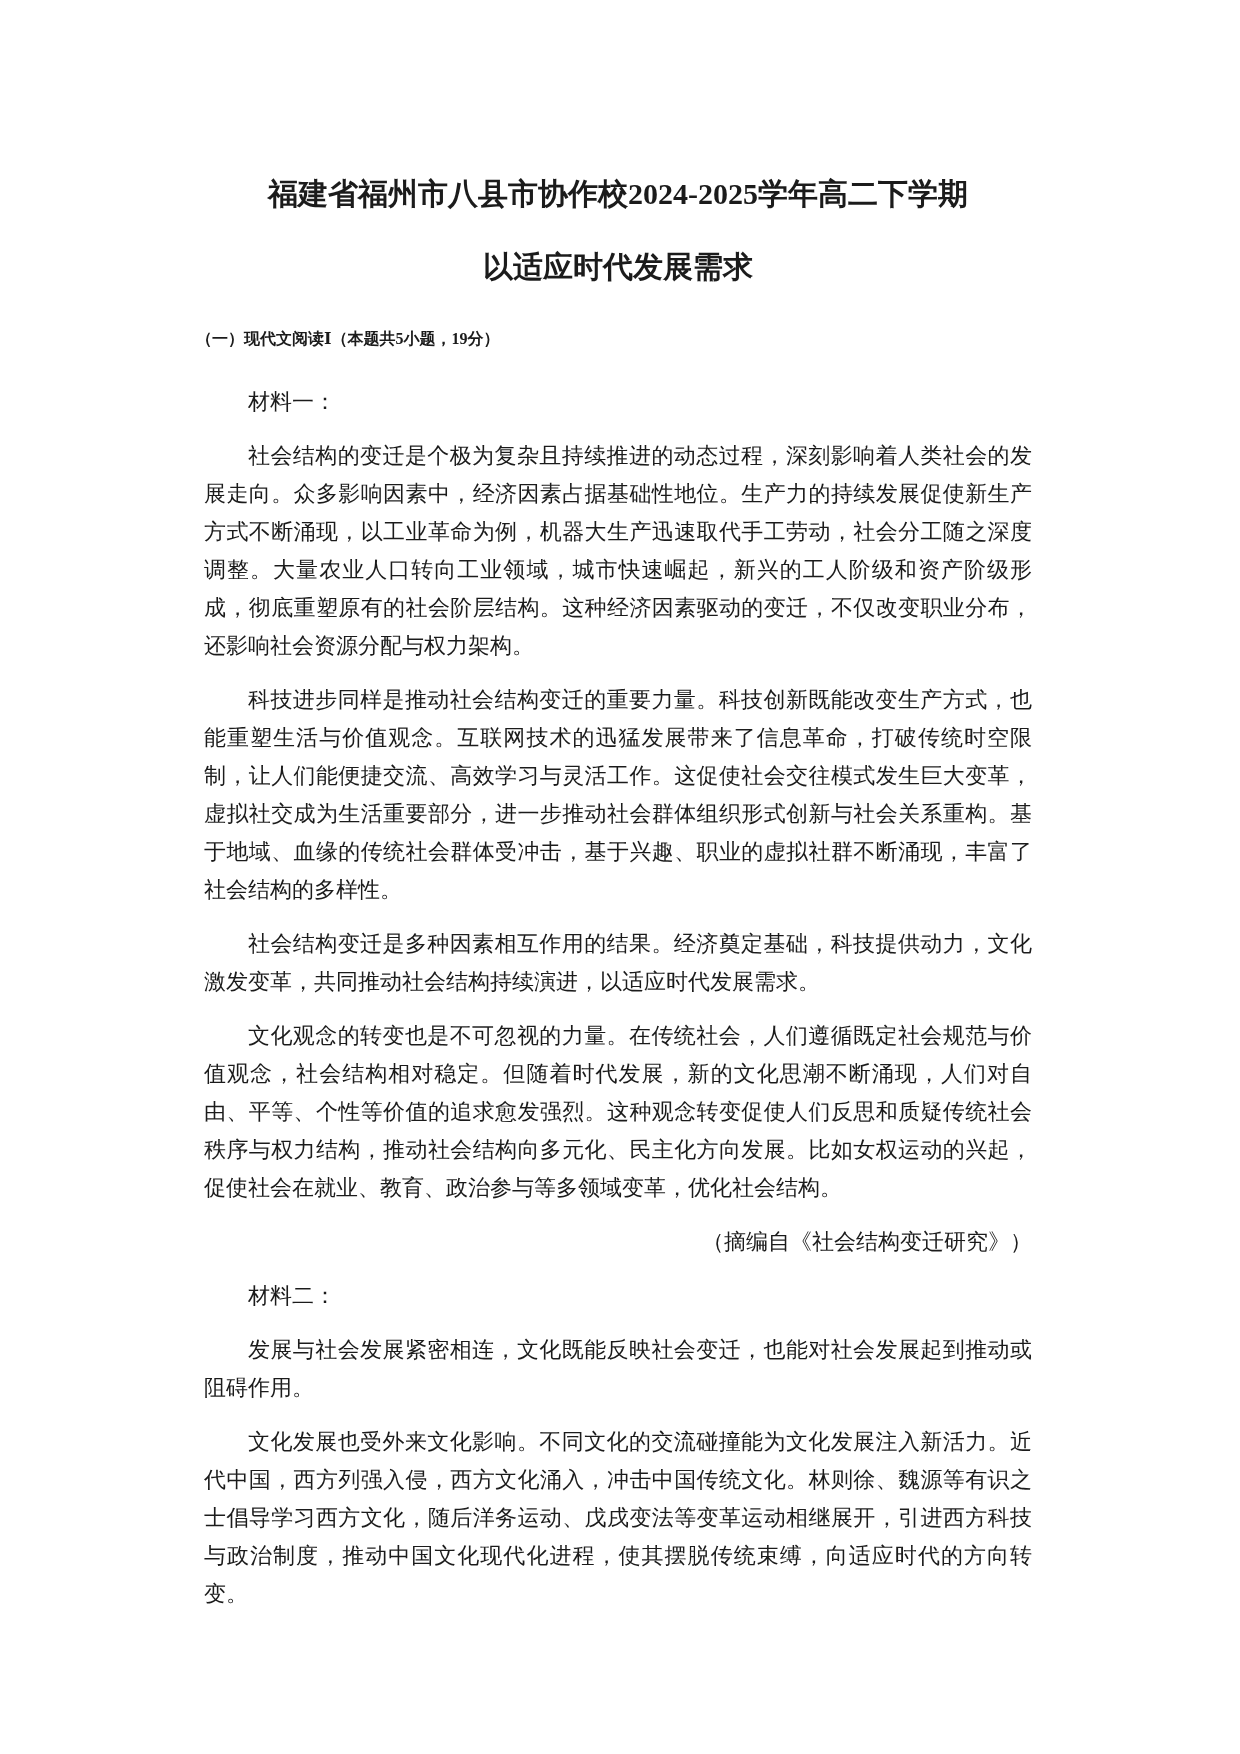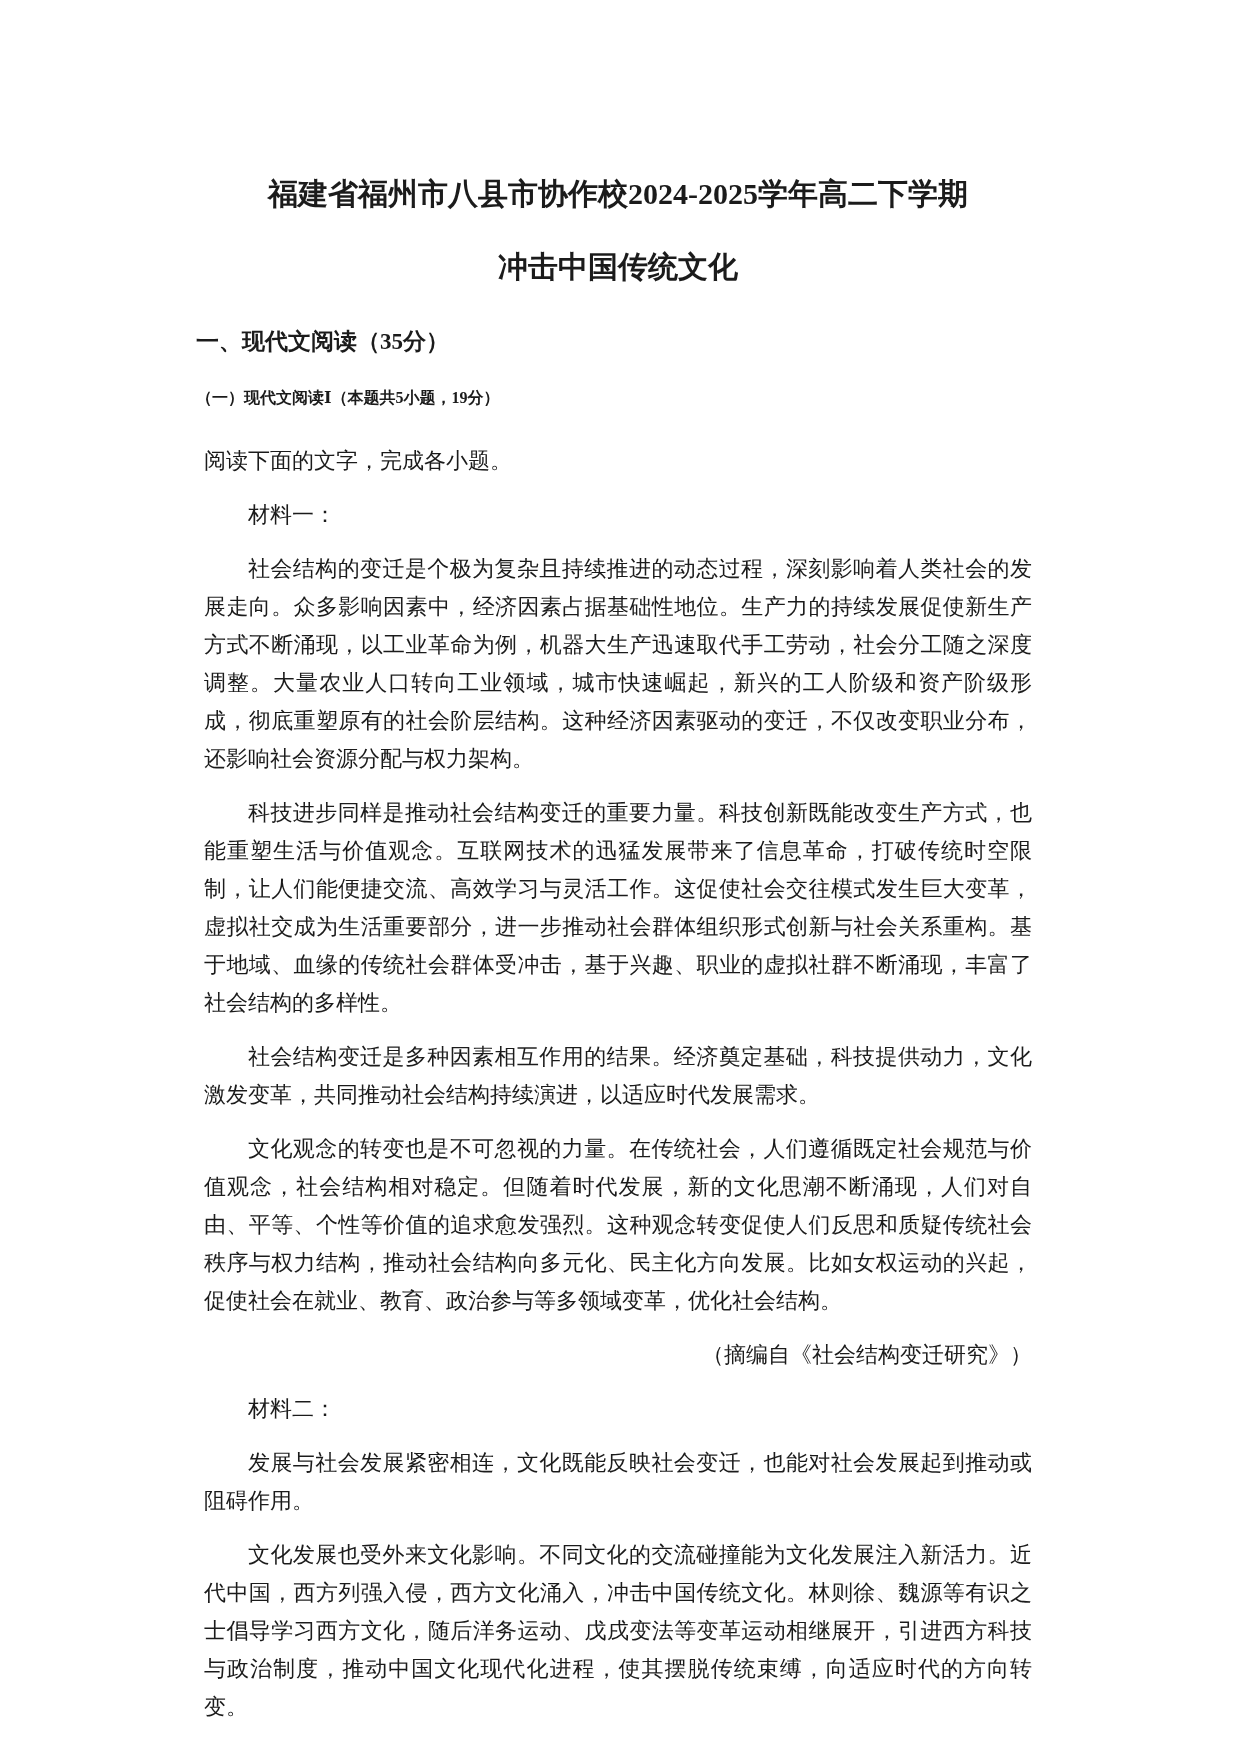--- a/index.html
+++ b/index.html
@@ -53,28 +53,26 @@
   }
 </style>
 </head>
 <body>
 
 <div class="page">
   <div class="doc">
 
     <div class="title-block">
       <div class="title-line">福建省福州市八县市协作校2024-2025学年高二下学期</div>
-      <div class="title-line">冲击中国传统文化</div>
+      <div class="title-line">以适应时代发展需求</div>
     </div>
 
-    <div class="h1">一、现代文阅读（35分）</div>
     <div class="h2">（一）现代文阅读Ⅰ（本题共5小题，19分）</div>
 
     <div class="body-text">
-      <p class="para flush">阅读下面的文字，完成各小题。</p>
 
       <p class="para">材料一：</p>
       <p class="para">社会结构的变迁是个极为复杂且持续推进的动态过程，深刻影响着人类社会的发展走向。众多影响因素中，经济因素占据基础性地位。生产力的持续发展促使新生产方式不断涌现，以工业革命为例，机器大生产迅速取代手工劳动，社会分工随之深度调整。大量农业人口转向工业领域，城市快速崛起，新兴的工人阶级和资产阶级形成，彻底重塑原有的社会阶层结构。这种经济因素驱动的变迁，不仅改变职业分布，还影响社会资源分配与权力架构。</p>
       <p class="para">科技进步同样是推动社会结构变迁的重要力量。科技创新既能改变生产方式，也能重塑生活与价值观念。互联网技术的迅猛发展带来了信息革命，打破传统时空限制，让人们能便捷交流、高效学习与灵活工作。这促使社会交往模式发生巨大变革，虚拟社交成为生活重要部分，进一步推动社会群体组织形式创新与社会关系重构。基于地域、血缘的传统社会群体受冲击，基于兴趣、职业的虚拟社群不断涌现，丰富了社会结构的多样性。</p>
       <p class="para">社会结构变迁是多种因素相互作用的结果。经济奠定基础，科技提供动力，文化激发变革，共同推动社会结构持续演进，以适应时代发展需求。</p>
       <p class="para">文化观念的转变也是不可忽视的力量。在传统社会，人们遵循既定社会规范与价值观念，社会结构相对稳定。但随着时代发展，新的文化思潮不断涌现，人们对自由、平等、个性等价值的追求愈发强烈。这种观念转变促使人们反思和质疑传统社会秩序与权力结构，推动社会结构向多元化、民主化方向发展。比如女权运动的兴起，促使社会在就业、教育、政治参与等多领域变革，优化社会结构。</p>
       <p class="para source-line">（摘编自《社会结构变迁研究》）</p>
 
       <p class="para">材料二：</p>
       <p class="para">发展与社会发展紧密相连，文化既能反映社会变迁，也能对社会发展起到推动或阻碍作用。</p>

